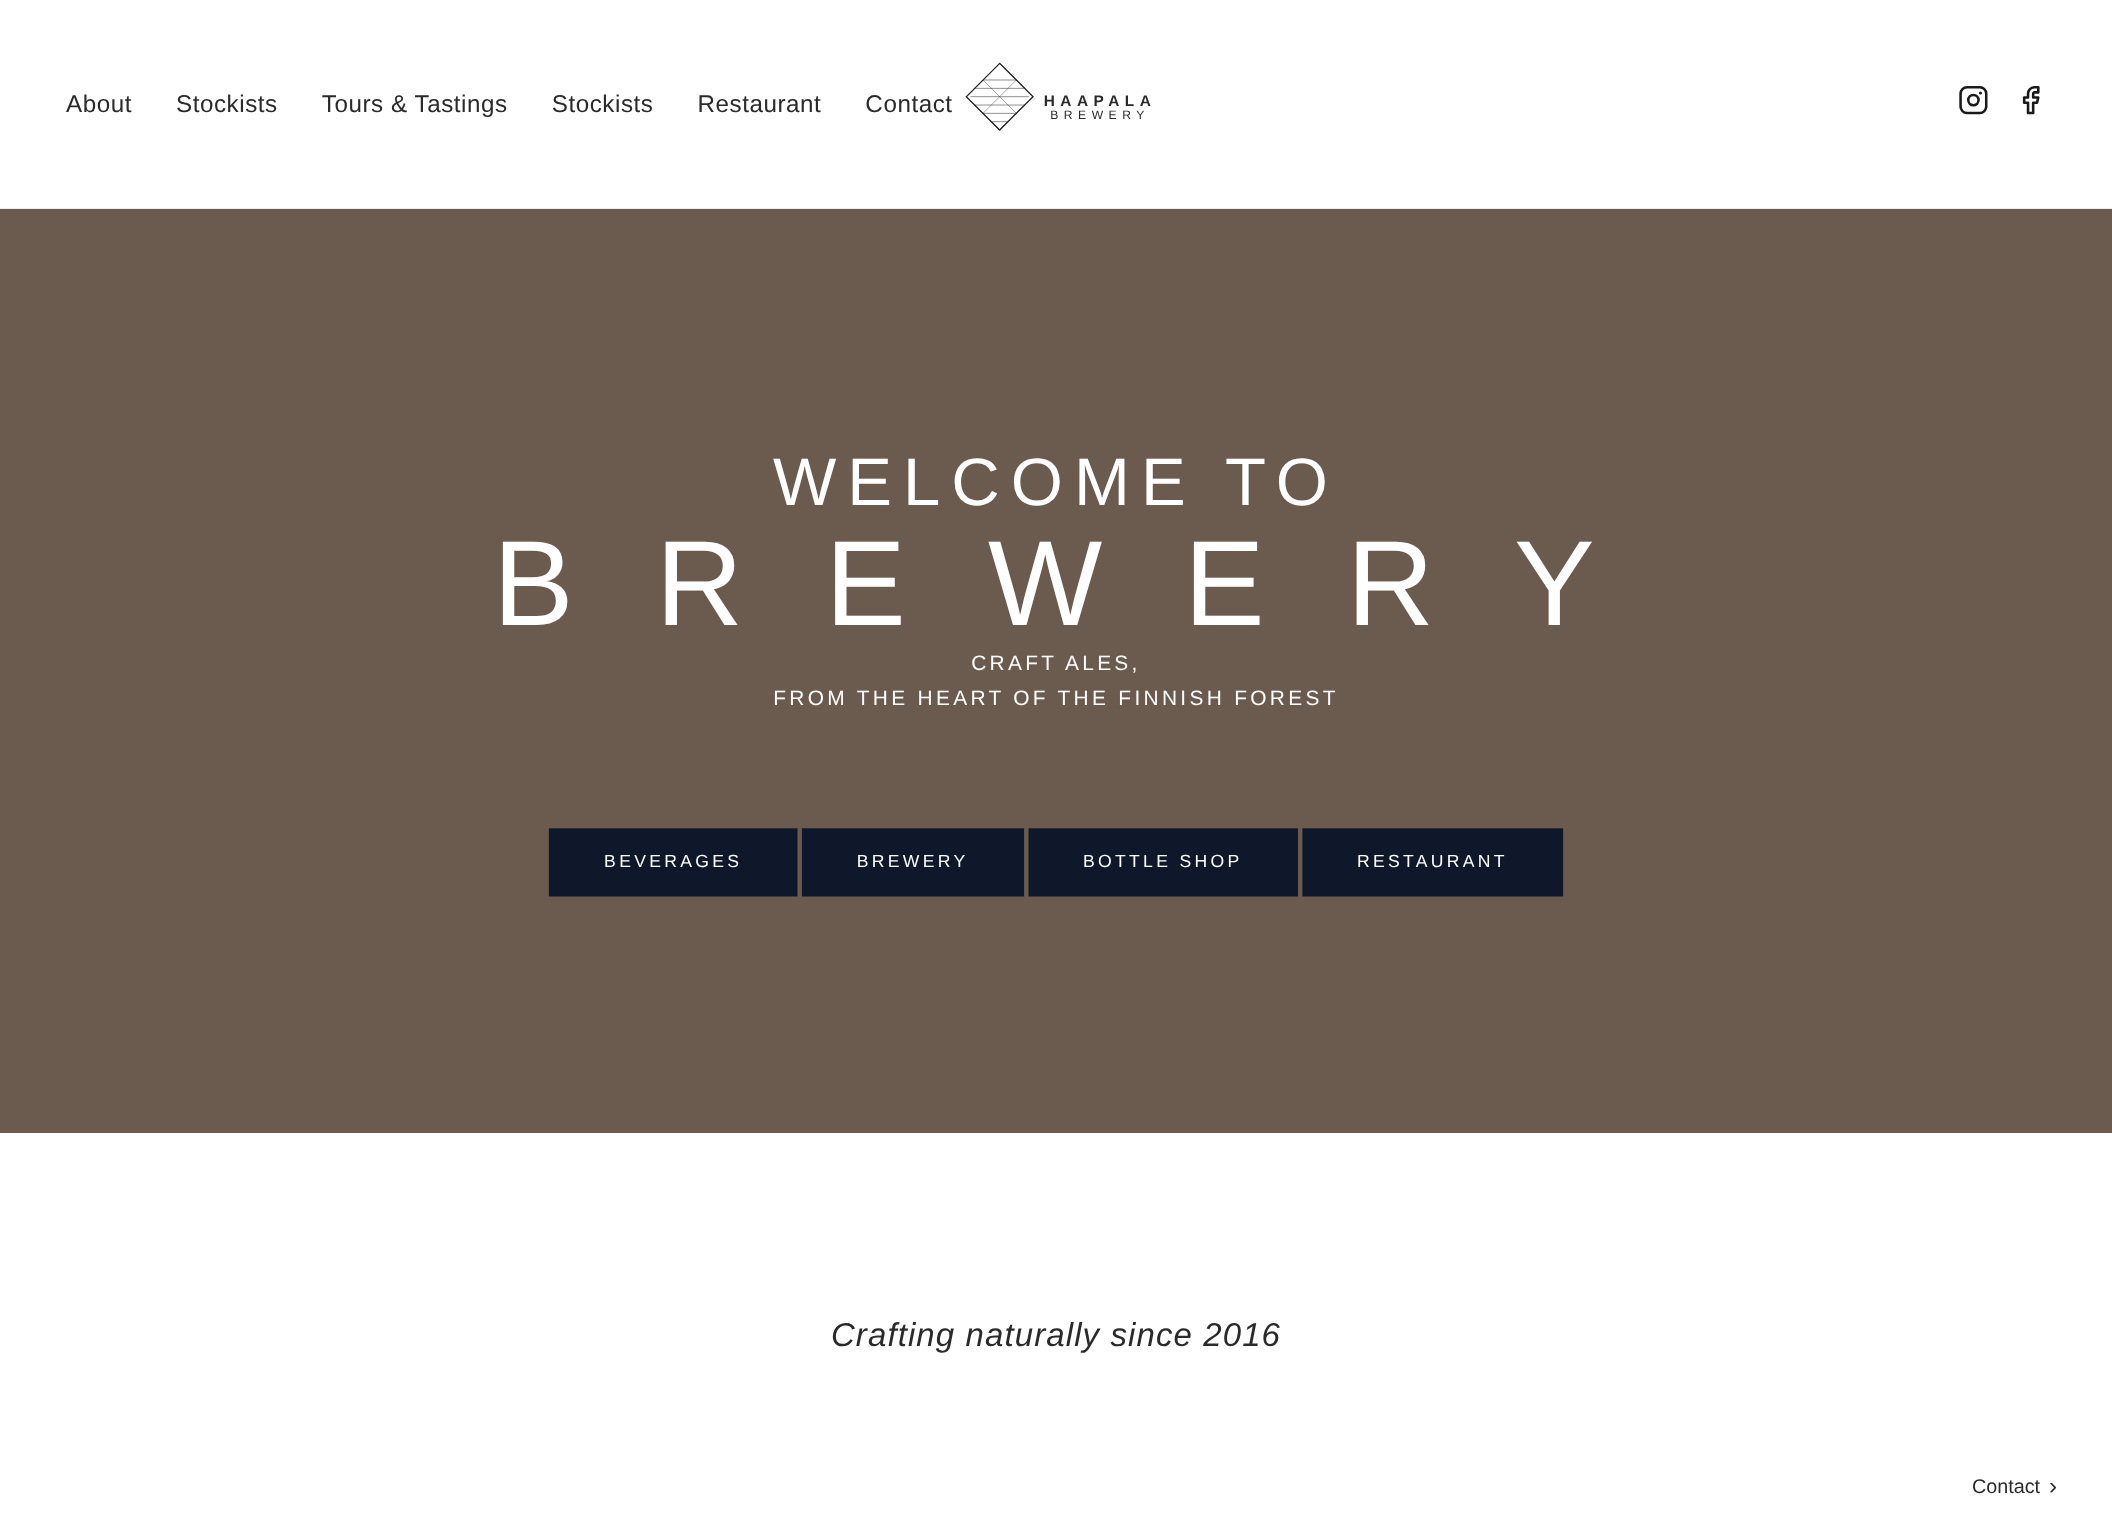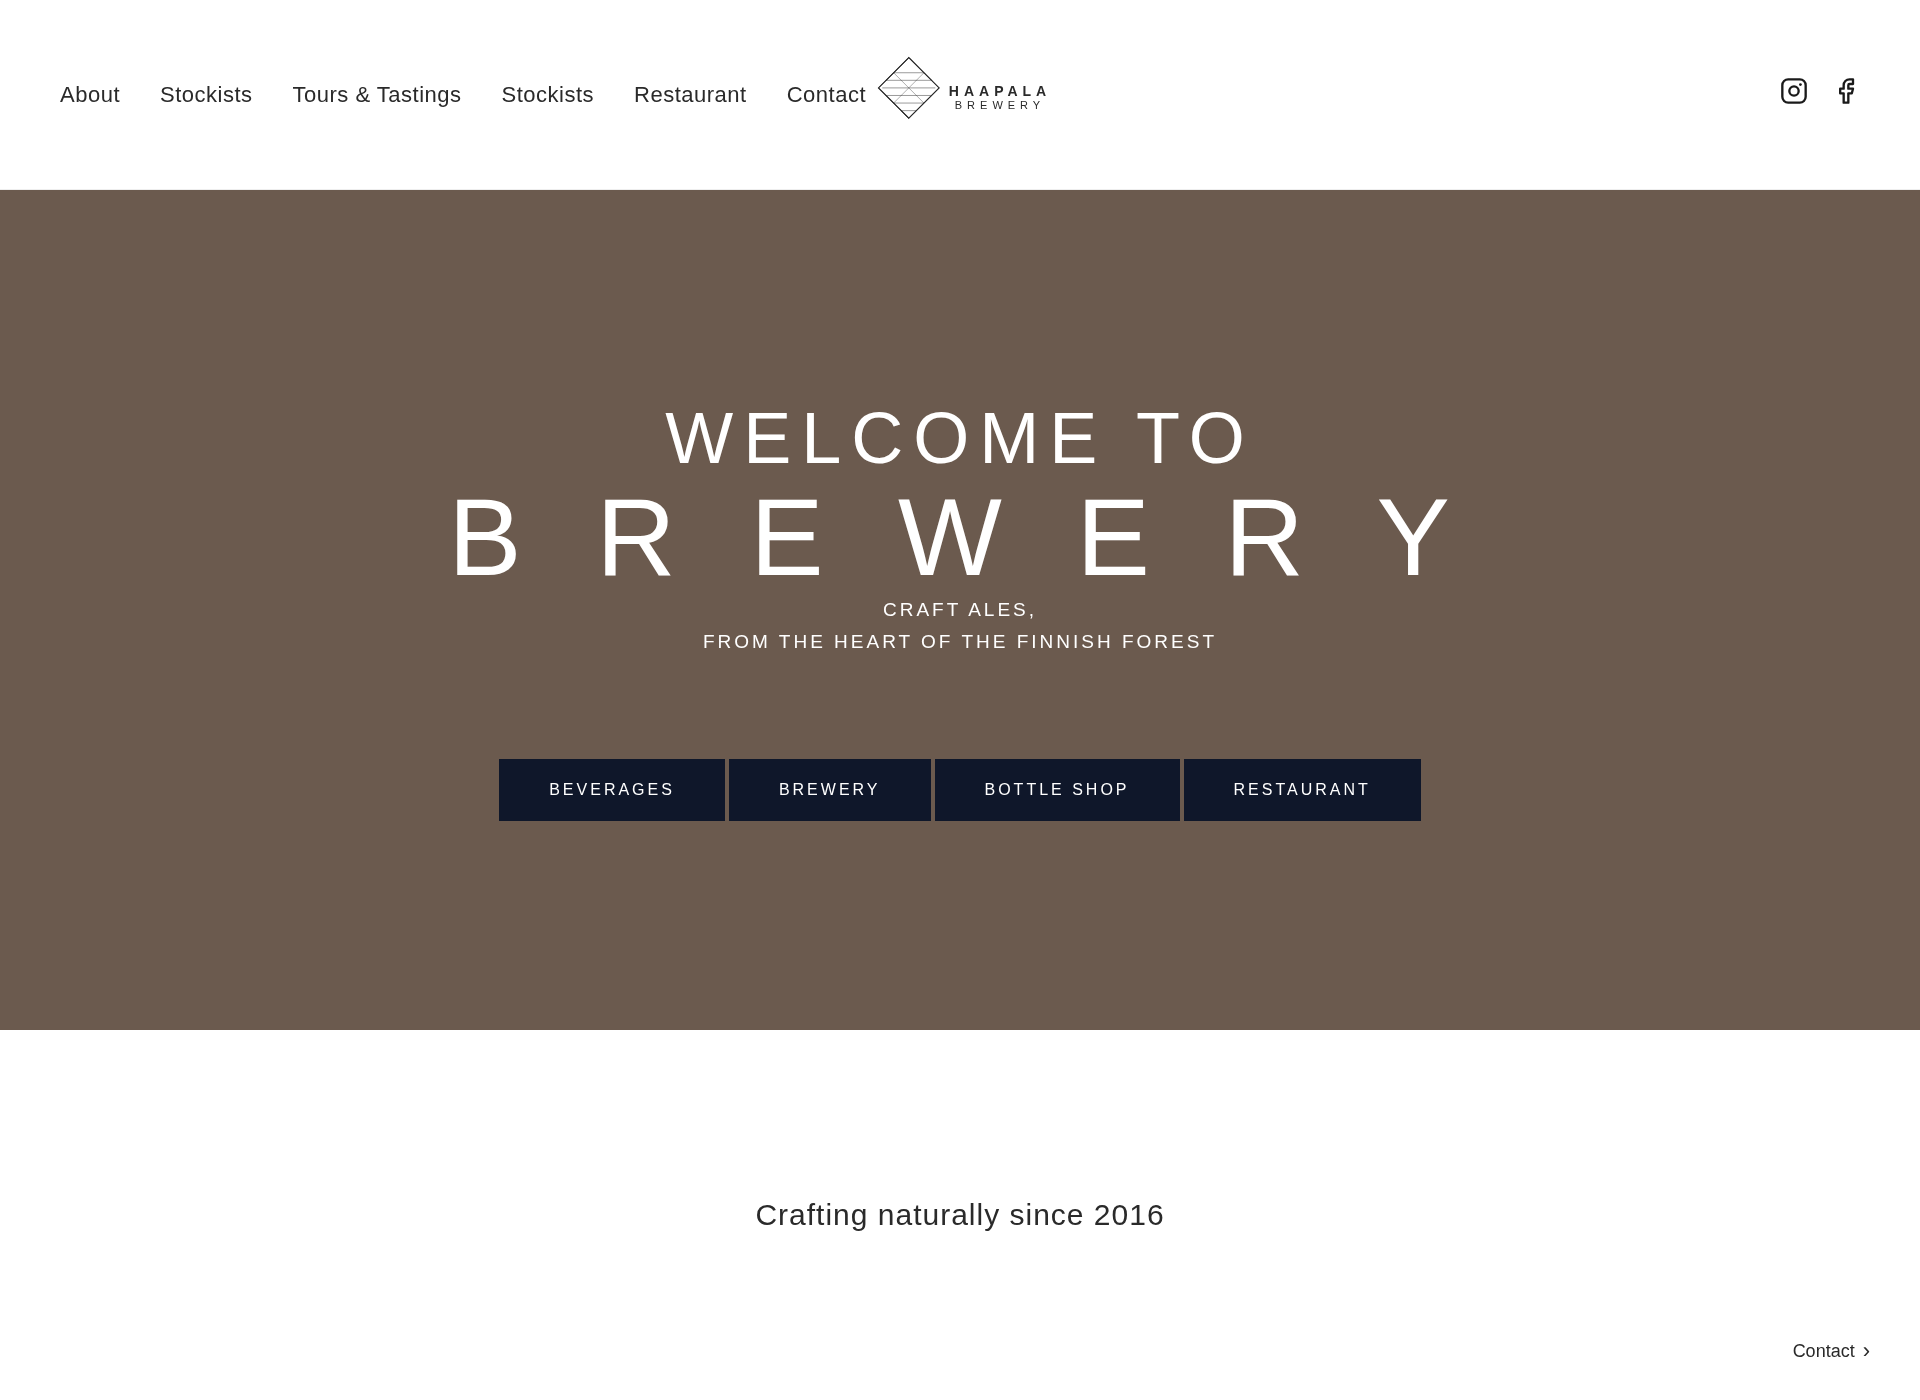--- a/index.html
+++ b/index.html
@@ -133,20 +133,21 @@
     }
 
     
     .crafting-section {
       width: 100%;
       height: 370px;
       background: #ffffff;
       display: flex;
       align-items: center;
       justify-content: center;
+      font-style: italic;
     }
 
     .crafting-text {
       font-size: 30px;
       font-family: 'Arial', sans-serif;
       color: #2a2a2a;
       letter-spacing: 1px;
     }
 
     
@@ -239,21 +240,21 @@
     </a>
     <a class="social-icon" href="#">
       <svg width="28" height="28" viewBox="0 0 24 24" fill="none" stroke="#1a1a1a" stroke-width="2" stroke-linecap="round" stroke-linejoin="round">
         <path d="M18 2h-3a5 5 0 0 0-5 5v3H7v4h3v8h4v-8h3l1-4h-4V7a1 1 0 0 1 1-1h3z"></path>
       </svg>
     </a>
   </nav>
 </header>
 
 <section class="hero">
-  <div class="hero-title" style="font-size:72px; letter-spacing:10px; margin-bottom:0;">
+  <div class="hero-title" style="font-size:61px; letter-spacing:10px; margin-bottom:0;">
     <span>WELCOME TO</span>
   </div>
   <div class="hero-title" style="font-size:110px; letter-spacing:22px; margin-bottom:0; line-height:1.05;">
     <div>B R E W E R Y</div>
   </div>
   <div class="hero-subtitle">
     <div>CRAFT ALES,</div>
     <div>FROM THE HEART OF THE FINNISH FOREST</div>
   </div>
   <div class="cta-buttons">

